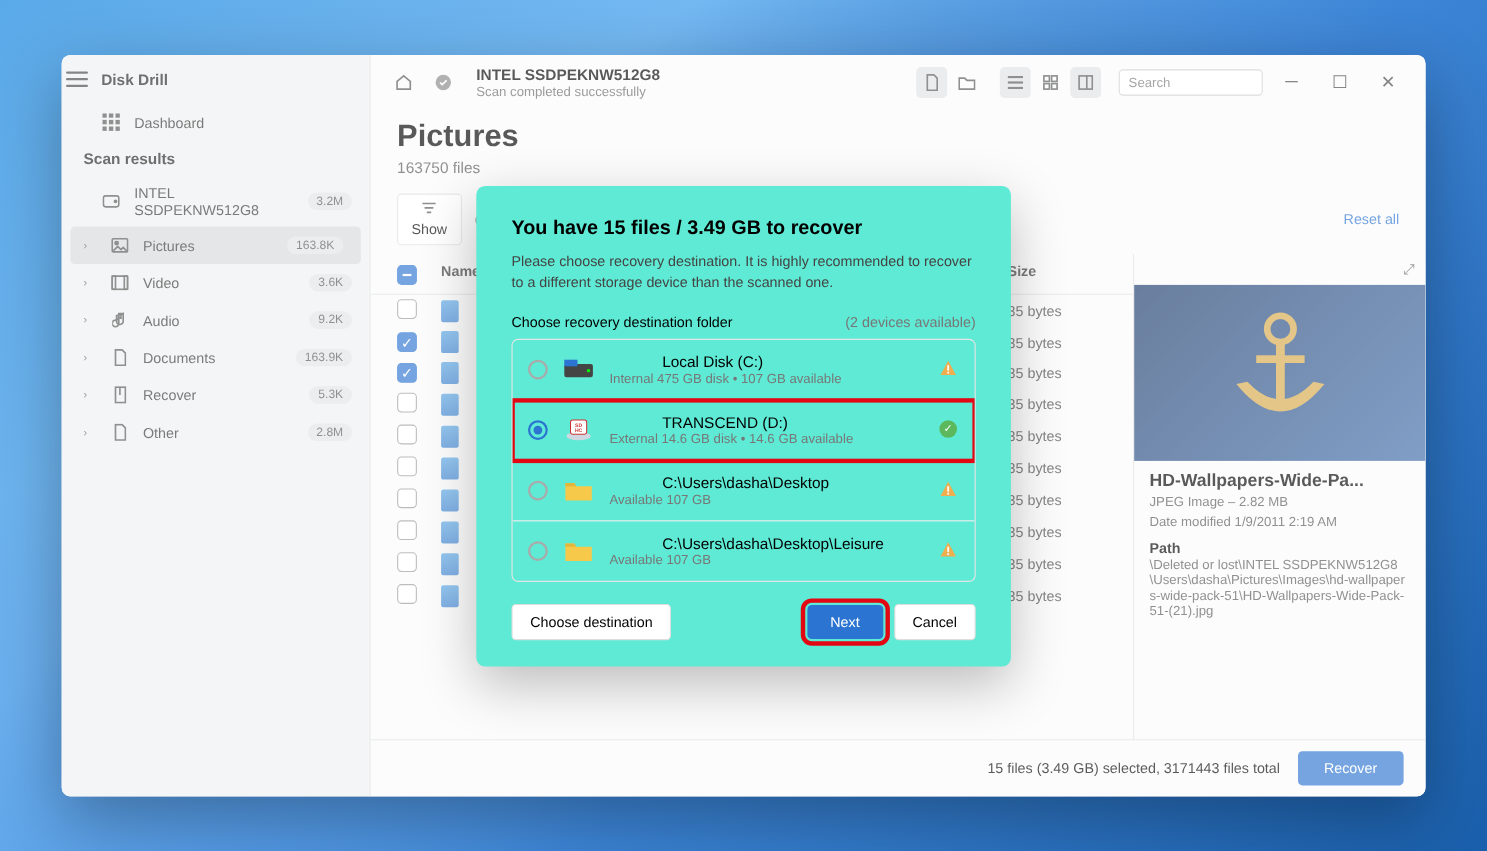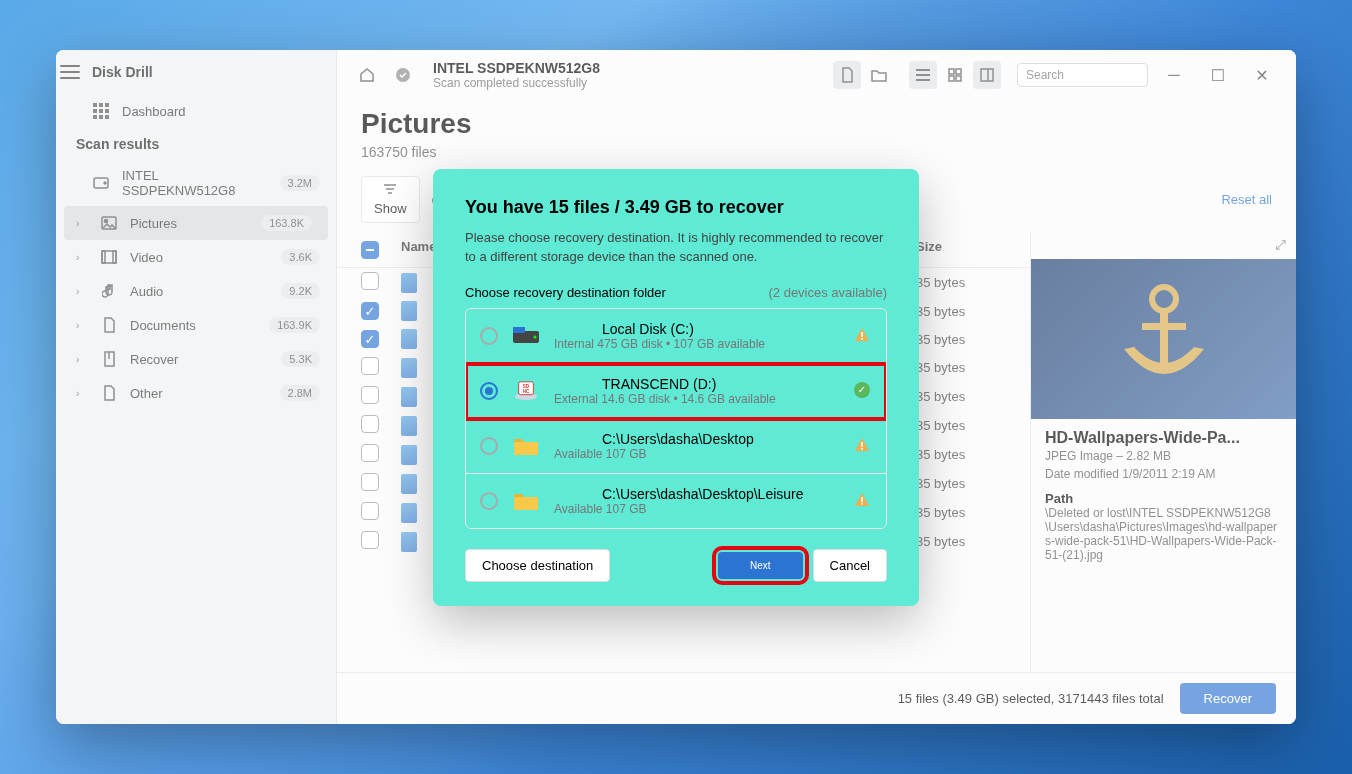--- a/index.html
+++ b/index.html
@@ -87,21 +87,21 @@
 .radio.checked::after { content: ""; width: 8px; height: 8px; background: #2b74d1; border-radius: 50%; }
 .dest-icon { width: 32px; height: 28px; display: flex; align-items: center; justify-content: center; }
 .dest-text { flex: 1; }
 .dest-name { font-size: 14px; font-weight: 500; margin-left: 48px; }
 .dest-sub { font-size: 12px; color: #777; }
 .dest-status { width: 18px; height: 18px; }
 .warn-icon { color: #f0ad4e; }
 .ok-icon { width: 16px; height: 16px; background: #5cb85c; border-radius: 50%; display: flex; align-items: center; justify-content: center; color: #fff; font-size: 10px; }
 .modal-buttons { display: flex; gap: 10px; margin-top: 20px; align-items: center; }
 .btn-secondary { padding: 8px 16px; border: 1px solid #ddd; background: #fff; border-radius: 4px; font-size: 13px; cursor: pointer; }
-.btn-primary { padding: 8px 32px; background: #2b74d1; color: #fff; border: none; border-radius: 4px; font-size: 10px; cursor: pointer; }
+.btn-primary { padding: 8px 21px; background: #2b74d1; color: #fff; border: none; border-radius: 4px; font-size: 13px; cursor: pointer; }
 .btn-primary.highlighted { outline: 4px solid #e30613; outline-offset: 2px; }
 .spacer { flex: 1; }
 
 
 .folder-svg { width: 28px; height: 22px; }
 .disk-svg { width: 30px; height: 22px; }
 </style>
 </head>
 <body>
 <div class="bg-swirl"></div>

